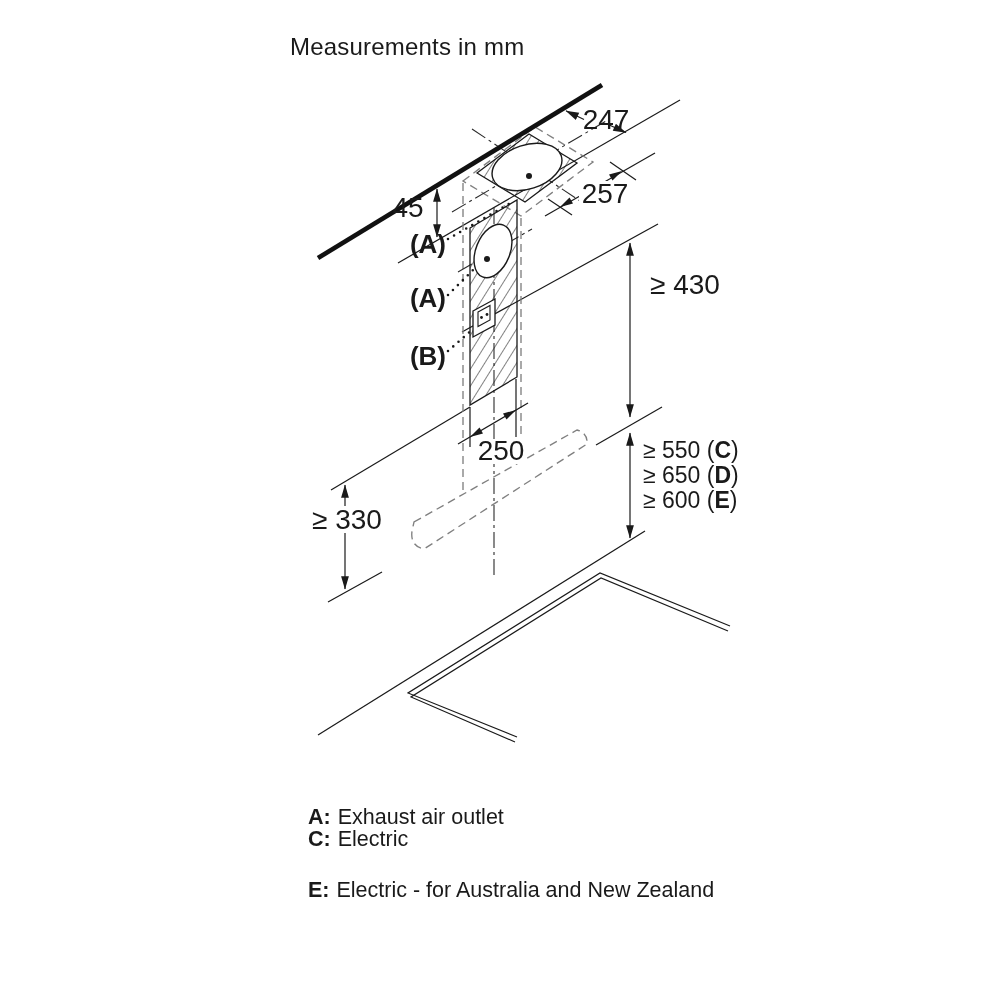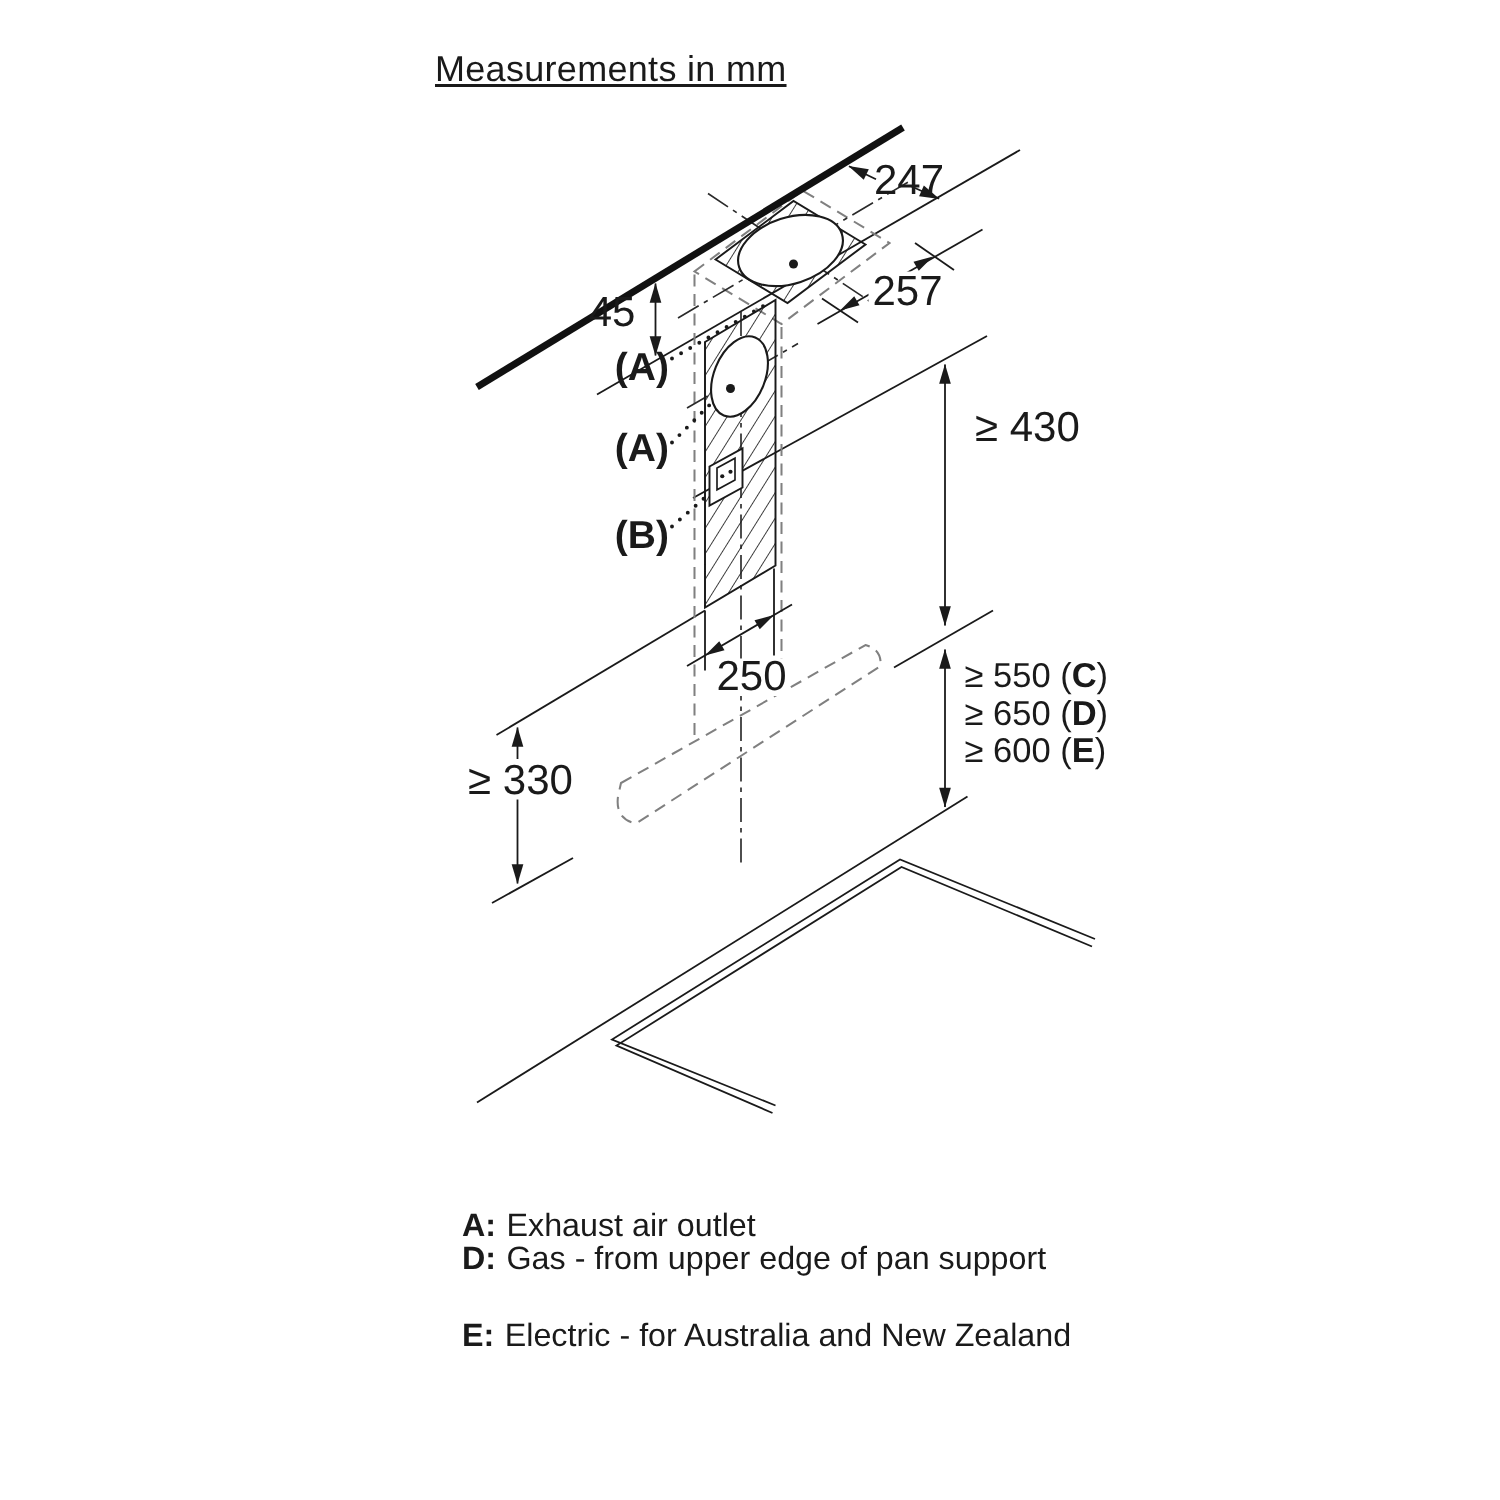--- a/index.html
+++ b/index.html
@@ -1,19 +1,19 @@
 <!DOCTYPE html>
 <html><head>
 <meta charset="utf-8">
 <style>
   html,body{margin:0;padding:0;background:#fff;}
   #stage{position:relative;width:1000px;height:1000px;background:#fff;overflow:hidden;
          font-family:"Liberation Sans",sans-serif;color:#1a1a1a;}
   #drawing{position:absolute;left:0;top:0;}
-  .title{position:absolute;left:290px;top:33px;font-size:24px;letter-spacing:.2px;text-decoration:underline;}
+  .title{position:absolute;left:290px;top:33px;font-size:24px;letter-spacing:.2px;}
   .legend{position:absolute;left:308px;top:806px;font-size:21.5px;line-height:22.3px;}
   .lrow{white-space:nowrap;}
   .lrow.gap{margin-top:28px;}
   .lkey{font-weight:bold;margin-right:7px;}
   
   text{font-family:"Liberation Sans",sans-serif;fill:#1a1a1a;}
   .dim{font-size:28px;}
   .clr{font-size:23px;}
   .lab{font-size:26px;font-weight:bold;}
   .b{font-weight:bold;}
@@ -124,17 +124,17 @@
     <text class="lab" x="446" y="307" text-anchor="end">(A)</text>
     <text class="lab" x="446" y="365" text-anchor="end">(B)</text>
 
     <text class="clr" x="643" y="458" text-anchor="start"><tspan>≥ 550 (</tspan><tspan class="b">C</tspan><tspan>)</tspan></text>
     <text class="clr" x="643" y="483" text-anchor="start"><tspan>≥ 650 (</tspan><tspan class="b">D</tspan><tspan>)</tspan></text>
     <text class="clr" x="643" y="508" text-anchor="start"><tspan>≥ 600 (</tspan><tspan class="b">E</tspan><tspan>)</tspan></text>
   </svg>
 
   <div class="legend">
     <div class="lrow"><span class="lkey">A:</span><span class="ltext">Exhaust air outlet</span></div>
-    <div class="lrow"><span class="lkey">D:</span><span class="ltext">Gas - from upper edge of pan support</span></div>
+    <div class="lrow"><span class="lkey">C:</span><span class="ltext">Electric</span></div>
     <div class="lrow gap"><span class="lkey">E:</span><span class="ltext">Electric - for Australia and New Zealand</span></div>
   </div>
 
 </div>
 
 </body></html>

